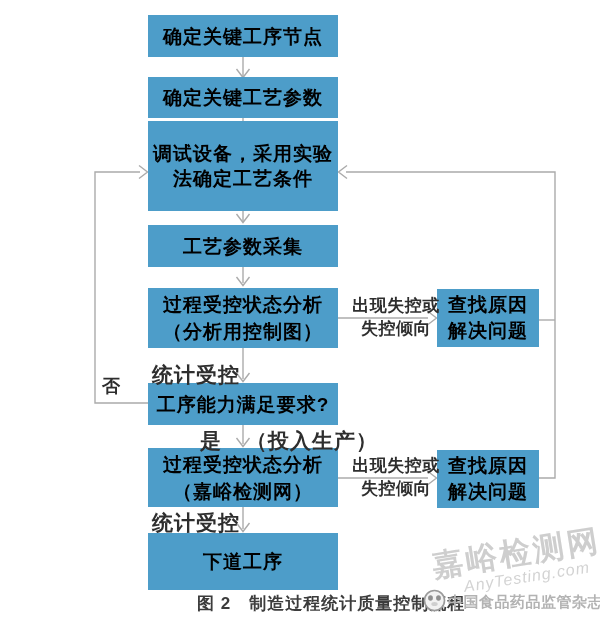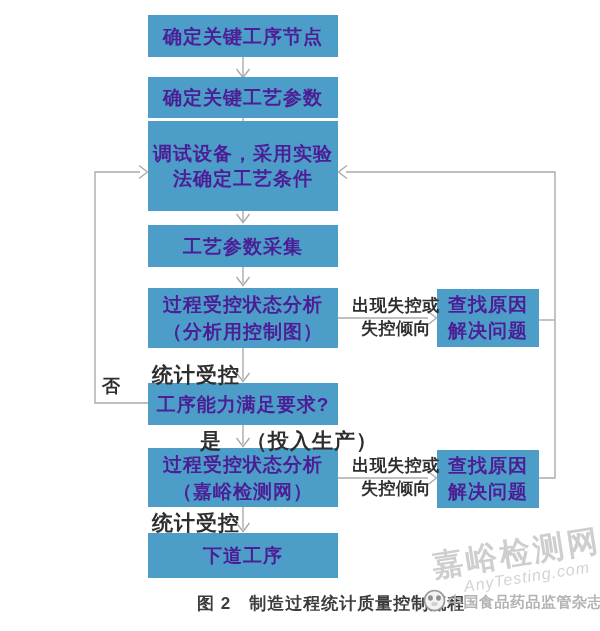--- a/index.html
+++ b/index.html
@@ -16,21 +16,21 @@
     position: absolute;
     left: 0; top: 0;
     width: 600px; height: 631px;
     z-index: 1;
   }
   .wires path { stroke: #ababab; stroke-width: 1.4; fill: none; }
   .box {
     position: absolute;
     z-index: 2;
     background: #4d9dc9;
-    color: #4c1d95;
+    color: #000000;
     font-weight: bold;
     font-size: 19px;
     letter-spacing: 1px;
     display: flex;
     flex-direction: column;
     align-items: center;
     justify-content: center;
     text-align: center;
     line-height: 25px;
   }
@@ -175,21 +175,21 @@
   <div class="box" style="left:148px; top:448px; width:190px; height:59px; line-height:27px;">
     <div>过程受控状态分析</div>
     <div>（嘉峪检测网）</div>
   </div>
 
   <div class="box" style="left:437px; top:450px; width:102px; height:58px; line-height:26px;">
     <div>查找原因</div>
     <div>解决问题</div>
   </div>
 
-  <div class="box" style="left:148px; top:533px; width:190px; height:45px;">
+  <div class="box" style="left:148px; top:533px; width:190px; height:57px;">
     <div>下道工序</div>
   </div>
 
   <div class="edge-label" style="left:152px; top:361px;">统计受控</div>
 
   <div class="edge-label" style="left:102px; top:374px; font-size:18px;">否</div>
 
   <div class="edge-label" style="left:200px; top:427px;">是</div>
 
   <div class="edge-label" style="left:246px; top:427px;">（投入生产）</div>

